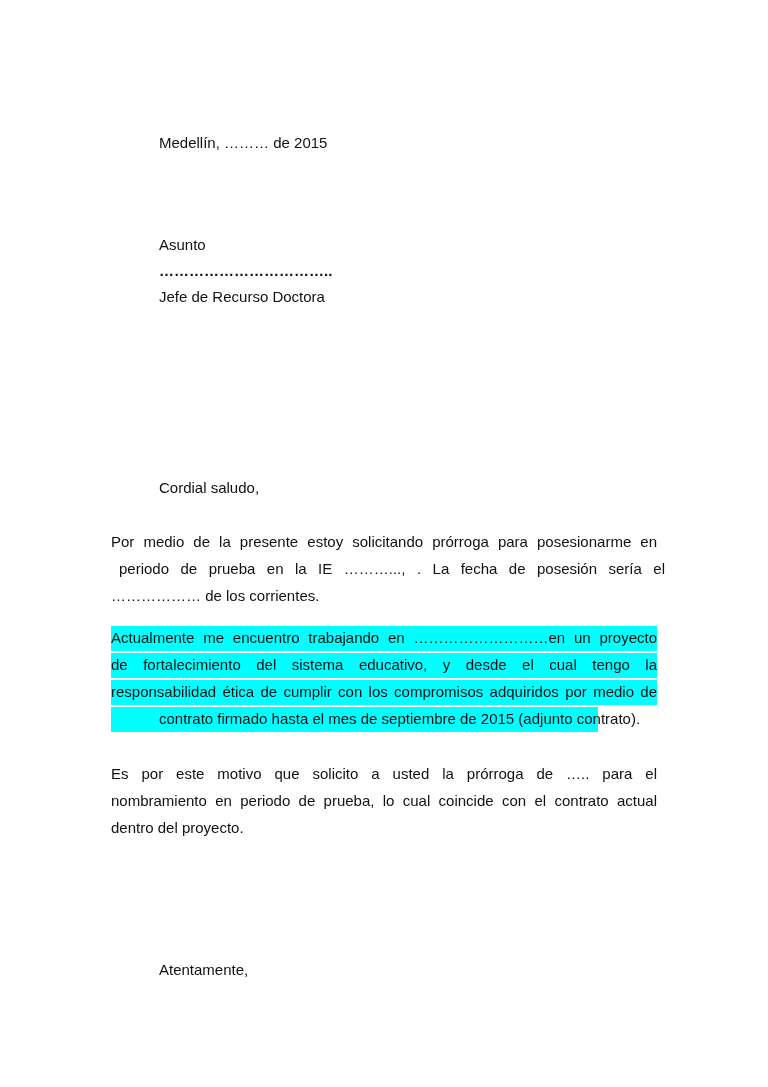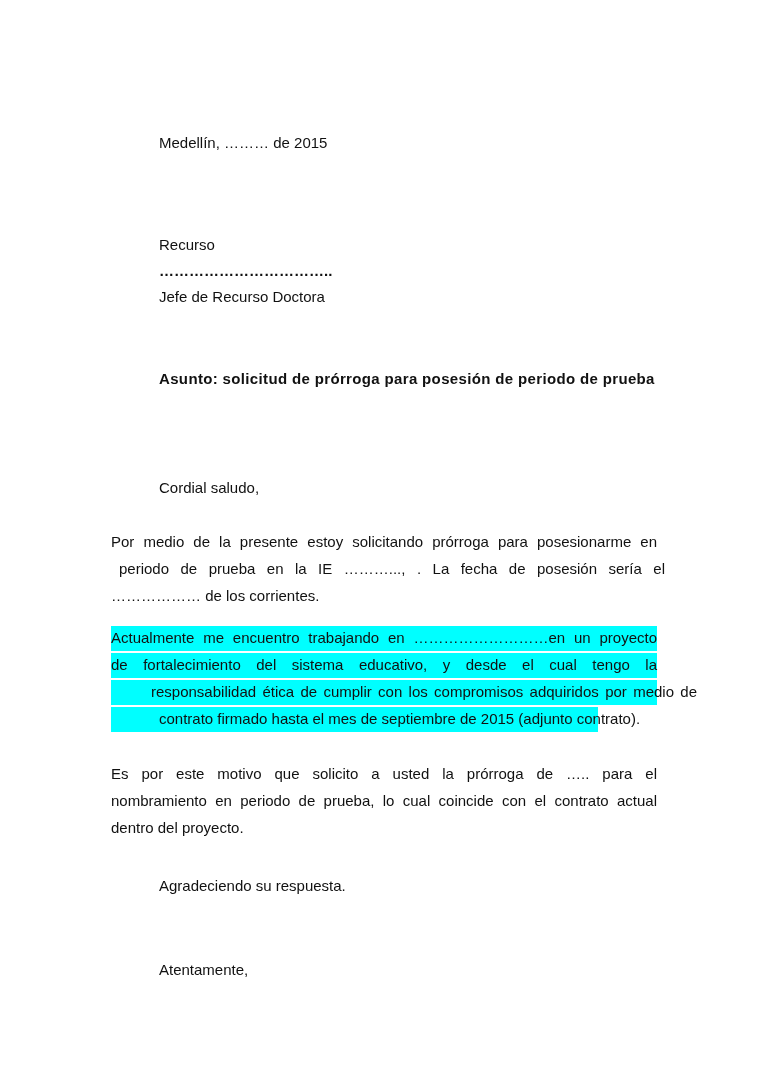--- a/index.html
+++ b/index.html
@@ -13,49 +13,47 @@
   .dots-bold { font-weight: bold; letter-spacing: 0px; }
   .hl-row { position: absolute; left: 111px; height: 25px; background: #00ffff; }
 </style>
 </head>
 <body>
 
 <div class="page">
 
   <div class="line" style="top:134px;">Medellín, ……… de 2015</div>
 
-  <div class="line" style="top:236px;">Recurso</div>
+  <div class="line" style="top:236px;">Asunto</div>
   <div class="line dots-bold" style="top:262px;">……………………………..</div>
   <div class="line" style="top:288px;">Jefe de Recurso Doctora</div>
 
-  <div class="line bold-subject" style="top:370px;">Asunto: solicitud de prórroga para posesión de periodo de prueba</div>
 
   <div class="line" style="top:479px;">Cordial saludo,</div>
 
   <div>
     <div class="just" style="top:533px;">Por medio de la presente estoy solicitando prórroga para posesionarme en</div>
     <div class="just" style="top:560px;margin-left:8px;">periodo de prueba en la IE ………..., . La fecha de posesión sería el</div>
     <div class="just last" style="top:587px;">……………… de los corrientes.</div>
   </div>
 
   <div>
     <div class="hl-row" style="top:626px; width:546px;"></div>
     <div class="hl-row" style="top:653px; width:546px;"></div>
     <div class="hl-row" style="top:680px; width:546px;"></div>
     <div class="hl-row" style="top:707px; width:487px;"></div>
 
     <div class="just" style="top:629px;">Actualmente me encuentro trabajando en ………………………en un proyecto</div>
     <div class="just" style="top:656px;">de fortalecimiento del sistema educativo,  y desde el cual tengo la</div>
-    <div class="just" style="top:683px;margin-left:40px;">responsabilidad ética de cumplir con los compromisos adquiridos por medio de</div>
+    <div class="just" style="top:683px;">responsabilidad ética de cumplir con los compromisos adquiridos por medio de</div>
     <div class="line" style="top:710px;"><span>contrato firmado hasta el mes de septiembre de 2015 (adjunto contrato</span><span>).</span></div>
   </div>
 
   <div>
     <div class="just" style="top:765px;">Es por este motivo que solicito a usted la prórroga de ….. para el</div>
     <div class="just" style="top:792px;">nombramiento en periodo de prueba, lo cual coincide con el contrato actual</div>
     <div class="just last" style="top:819px;">dentro del proyecto.</div>
   </div>
 
-  <div class="line" style="top:877px;">Agradeciendo su respuesta.</div>
 
   <div class="line" style="top:961px;">Atentamente,</div>
 
 </div>
 
 </body></html>

